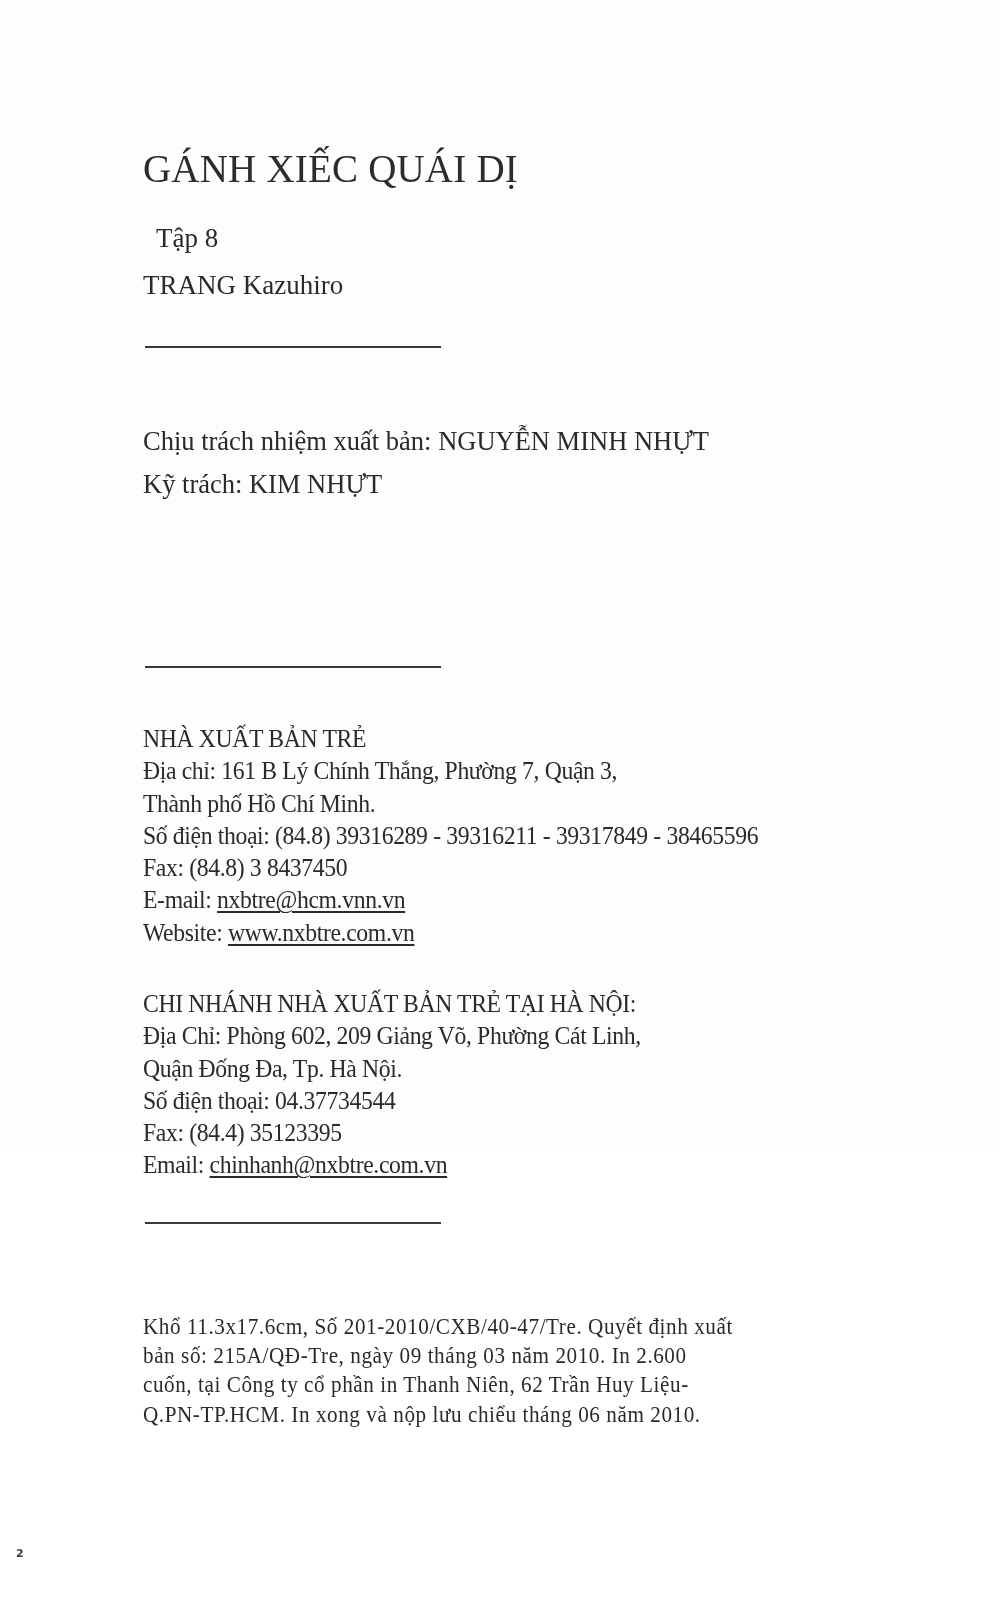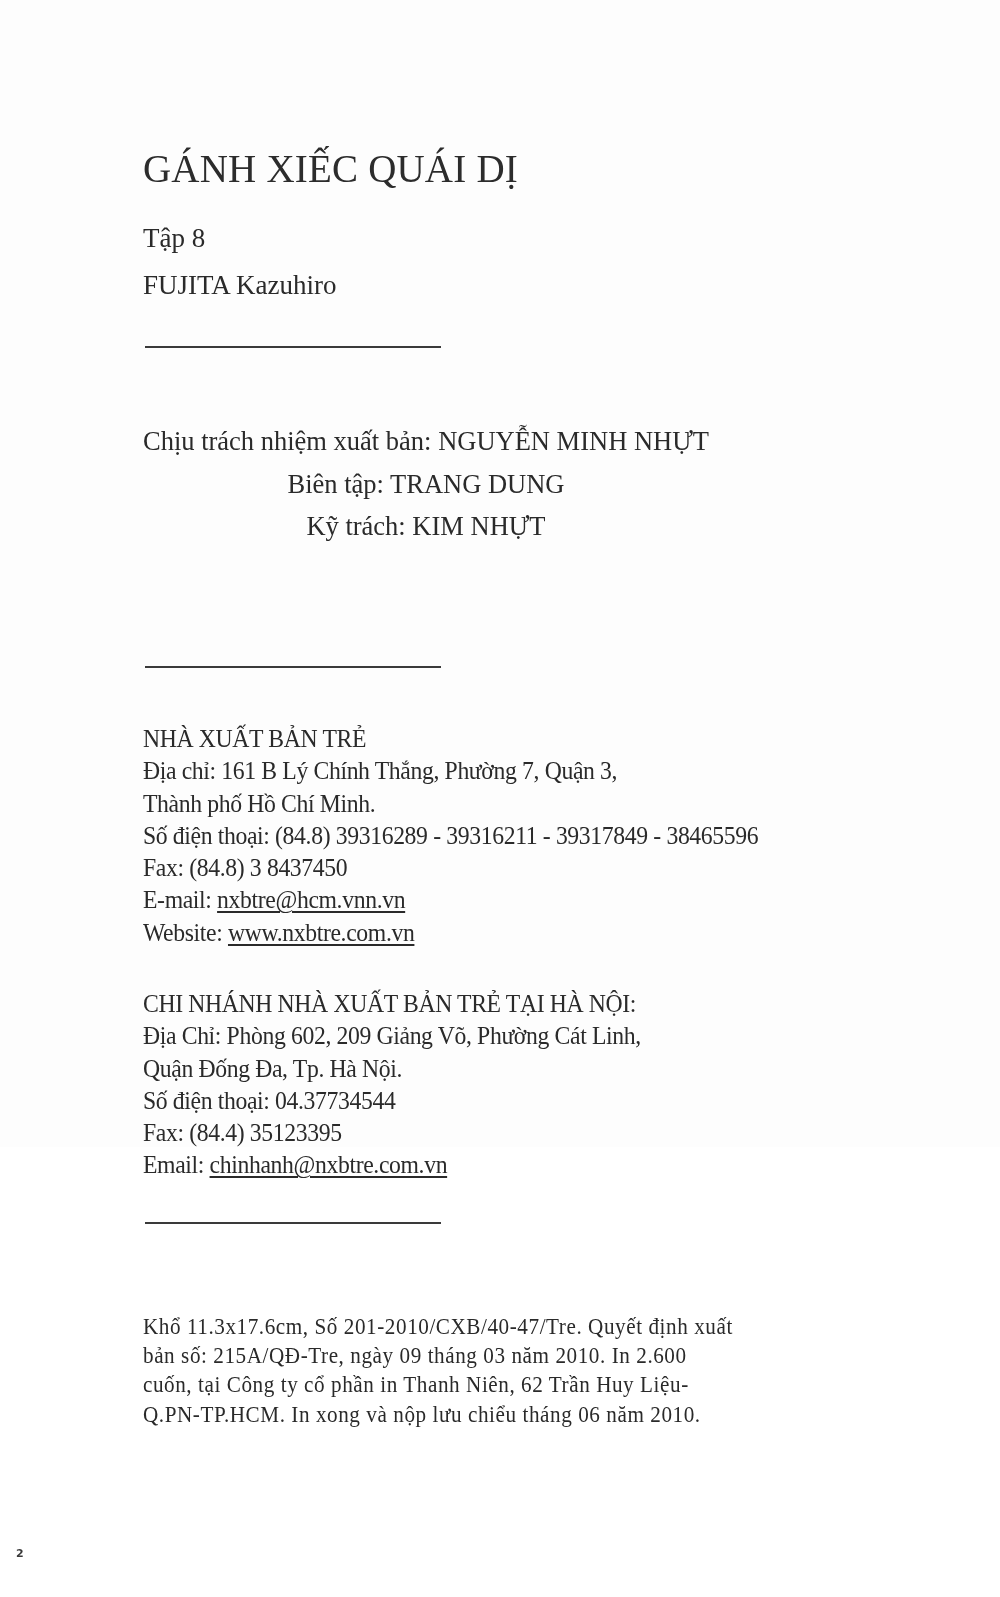--- a/index.html
+++ b/index.html
@@ -22,37 +22,37 @@
       background: #fdfdfd;
     }
     .abs { position: absolute; white-space: nowrap; }
 
     .title {
       left: 143px; top: 146px;
       font-size: 39px;
       letter-spacing: 0.2px;
       color: #2c2c2c;
     }
-    .volume { left: 143px; top: 223px; font-size: 27px; }
+    .volume { left: 156px; top: 223px; font-size: 27px; }
     .author { left: 143px; top: 270px; font-size: 27px; }
 
     .rule {
       position: absolute;
       left: 145px;
       width: 296px;
       height: 0;
       border-top: 2px solid #3a3a3a;
     }
 
     .credits {
       left: 143px; top: 420px;
       font-size: 26.5px;
       line-height: 42.5px;
     }
-    .credits div { height: 42.5px; text-align: center; }
+    .credits div { height: 42.5px; }
 
     .block {
       font-size: 25.5px;
       line-height: 32.3px;
       letter-spacing: -0.4px;
       transform: scaleX(0.93);
       transform-origin: left top;
     }
     .block div { height: 32.3px; }
     .hcm { left: 143px; top: 723px; }
@@ -83,32 +83,28 @@
       color: #3a3a3a;
     }
   </style>
 </head>
 <body>
 
 <div class="page">
 
   <div class="abs title">GÁNH XIẾC QUÁI DỊ</div>
   <div class="abs volume">Tập 8</div>
-  <div class="abs author">FUJITA Kazuhiro</div>
+  <div class="abs author">TRANG Kazuhiro</div>
 
   <div class="rule" style="top:346px;"></div>
 
   <div class="abs credits">
     <div>
       <span>Chịu trách nhiệm xuất bản:</span>
       <span>NGUYỄN MINH NHỰT</span>
-    </div>
-    <div>
-      <span>Biên tập:</span>
-      <span>TRANG DUNG</span>
     </div>
     <div>
       <span>Kỹ trách:</span>
       <span>KIM NHỰT</span>
     </div>
   </div>
 
   <div class="rule" style="top:666px;"></div>
 
   <div class="abs block hcm">

